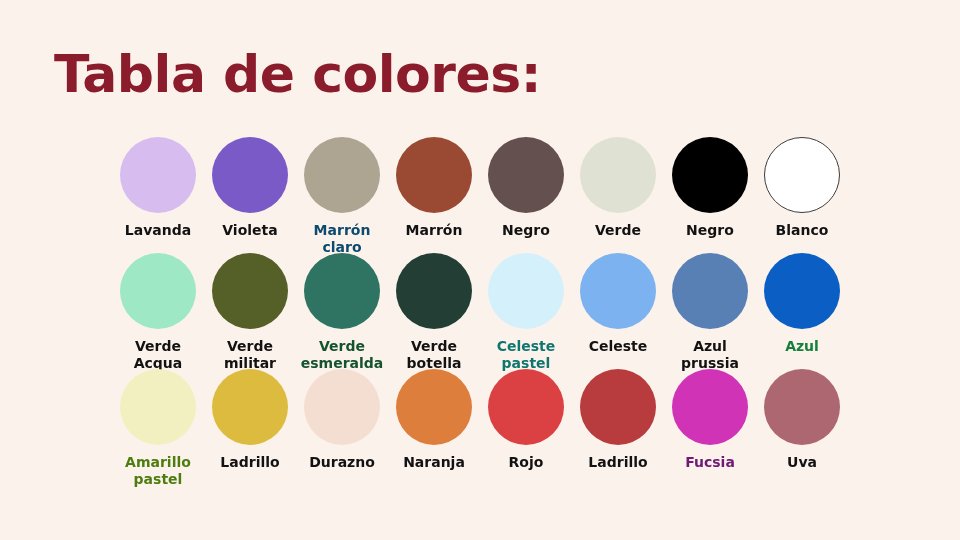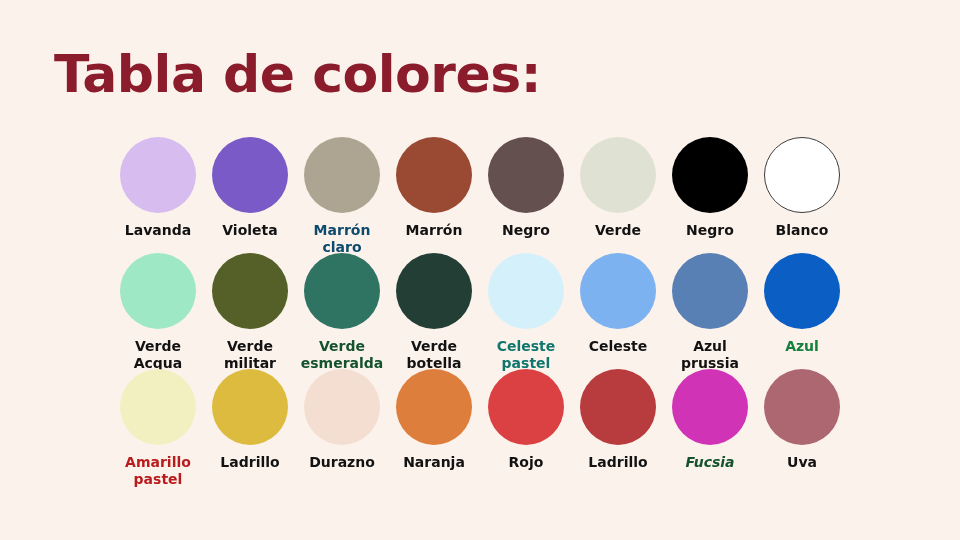--- a/index.html
+++ b/index.html
@@ -139,21 +139,21 @@
       <div class="swatch-cell">
         <div class="swatch-dot" style="background: rgb(89, 128, 180);"></div>
         <div class="swatch-label" style="color: rgb(18, 18, 18);">Azul prussia</div>
       </div>
       <div class="swatch-cell">
         <div class="swatch-dot" style="background: rgb(10, 94, 196);"></div>
         <div class="swatch-label" style="color: #15803d;">Azul</div>
       </div>
       <div class="swatch-cell">
         <div class="swatch-dot" style="background: rgb(242, 240, 192);"></div>
-        <div class="swatch-label" style="color: #b91c1c;">Amarillo pastel</div>
+        <div class="swatch-label" style="color: #4d7c0f;">Amarillo pastel</div>
       </div>
       <div class="swatch-cell">
         <div class="swatch-dot" style="background: rgb(220, 187, 63);"></div>
         <div class="swatch-label" style="color: rgb(18, 18, 18);">Ladrillo</div>
       </div>
       <div class="swatch-cell">
         <div class="swatch-dot" style="background: rgb(244, 222, 210);"></div>
         <div class="swatch-label" style="color: rgb(18, 18, 18);">Durazno</div>
       </div>
       <div class="swatch-cell">
@@ -163,21 +163,21 @@
       <div class="swatch-cell">
         <div class="swatch-dot" style="background: rgb(219, 64, 67);"></div>
         <div class="swatch-label" style="color: rgb(18, 18, 18);">Rojo</div>
       </div>
       <div class="swatch-cell">
         <div class="swatch-dot" style="background: rgb(184, 59, 61);"></div>
         <div class="swatch-label" style="color: rgb(18, 18, 18);">Ladrillo</div>
       </div>
       <div class="swatch-cell">
         <div class="swatch-dot" style="background: rgb(208, 51, 182);"></div>
-        <div class="swatch-label" style="color: #14532d; font-style: italic;">Fucsia</div>
+        <div class="swatch-label" style="color: #701a75;">Fucsia</div>
       </div>
       <div class="swatch-cell">
         <div class="swatch-dot" style="background: rgb(172, 103, 113);"></div>
         <div class="swatch-label" style="color: rgb(18, 18, 18);">Uva</div>
       </div>
     </div>
 
 </div>
 
 </body></html>

